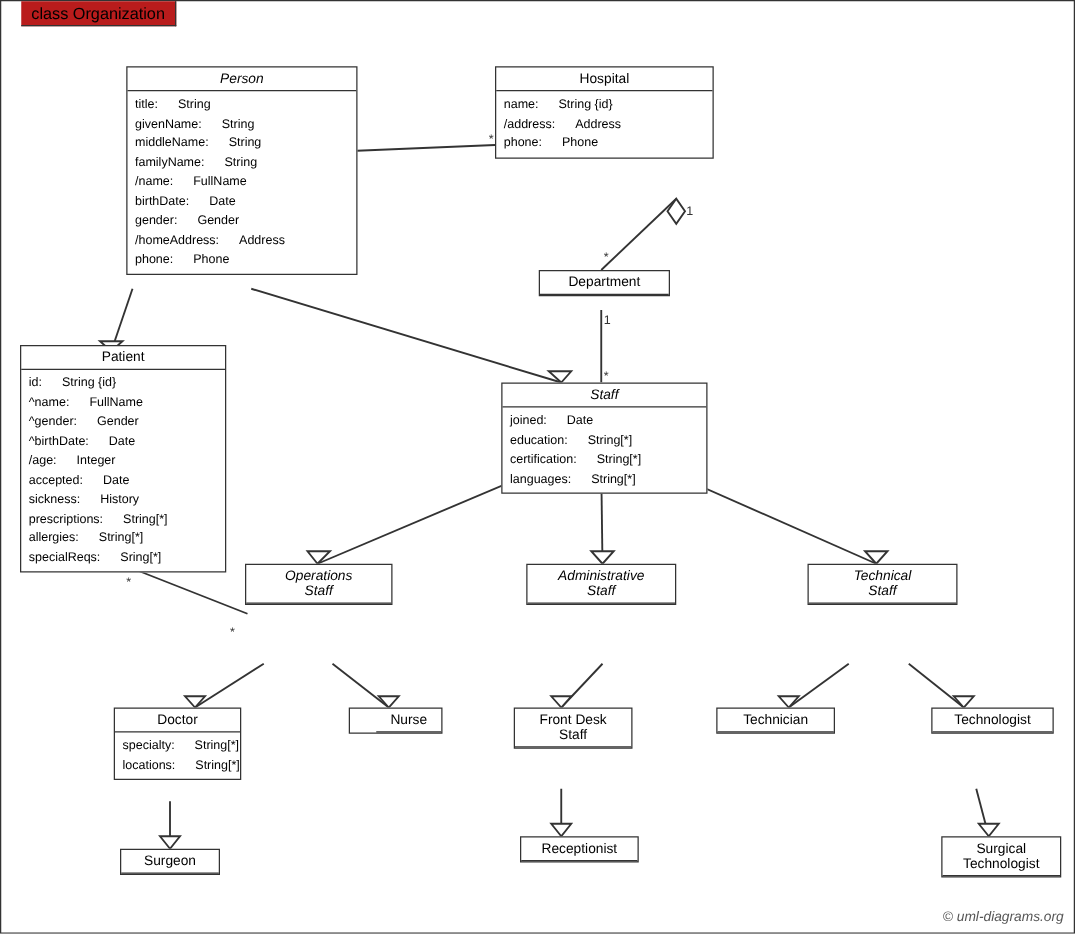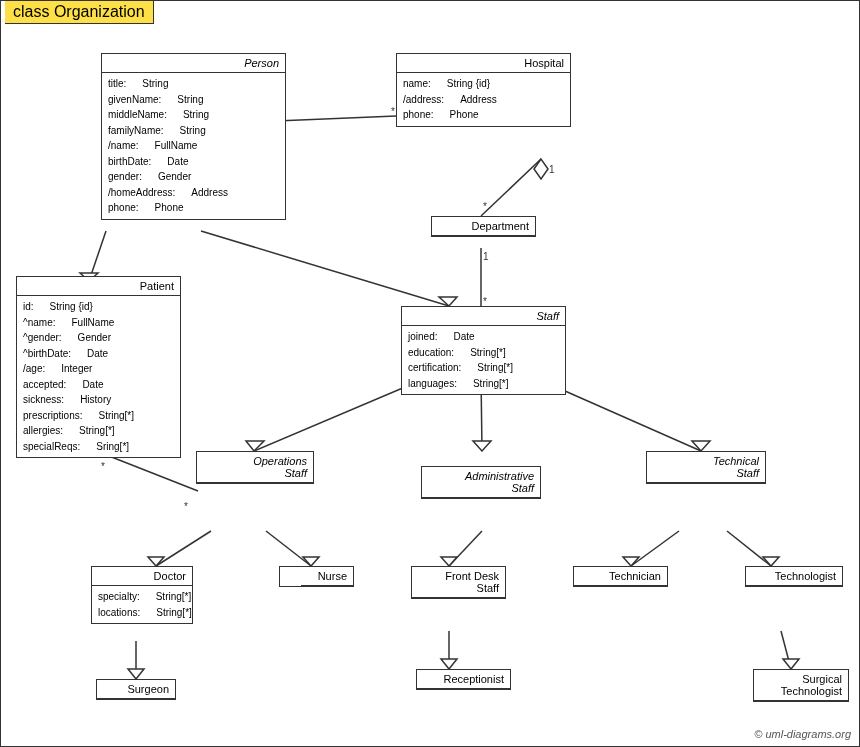--- a/index.html
+++ b/index.html
@@ -13,37 +13,37 @@
       position: relative;
     }
     #diagram-container {
       width: 860px;
       height: 747px;
       position: relative;
       border: 1.5px solid #333;
     }
     .diagram-label {
       position: absolute;
-      top: 0; left: 4px;
-      background: #fde047;
+      top: 0; left: 16px;
+      background: #b91c1c;
       border-right: 1.5px solid #333;
       border-bottom: 1.5px solid #333;
       padding: 2px 8px;
-      font-size: 16px;
+      font-size: 13px;
     }
     .uml-box {
       position: absolute;
       border: 1.5px solid #333;
       background: #fff;
       text-align: left;
     }
     .uml-box .box-title {
       border-bottom: 1.5px solid #333;
       padding: 3px 6px;
-      text-align: right;
+      text-align: center;
       font-size: 11px;
     }
     .uml-box .box-title.italic {
       font-style: italic;
     }
     .uml-box .box-body {
       padding: 3px 6px;
       font-size: 10px;
       line-height: 1.55;
     }
@@ -272,21 +272,21 @@
           <span class="attr-name">specialReqs:</span>
           <span class="attr-type">Sring[*]</span>
         </div>
     </div>
   </div>
 
   <div class="uml-box" style="left:195px;top:450px;width:118px;">
     <div class="box-title italic">Operations<br>Staff</div>
   </div>
 
-  <div class="uml-box" style="left:420px;top:450px;width:120px;margin-top:15px;">
+  <div class="uml-box" style="left:420px;top:450px;width:120px;">
     <div class="box-title italic">Administrative<br>Staff</div>
   </div>
 
   <div class="uml-box" style="left:645px;top:450px;width:120px;">
     <div class="box-title italic">Technical<br>Staff</div>
   </div>
 
   <div class="uml-box" style="left:90px;top:565px;width:102px;">
     <div class="box-title">Doctor</div>
     <div class="box-body">

